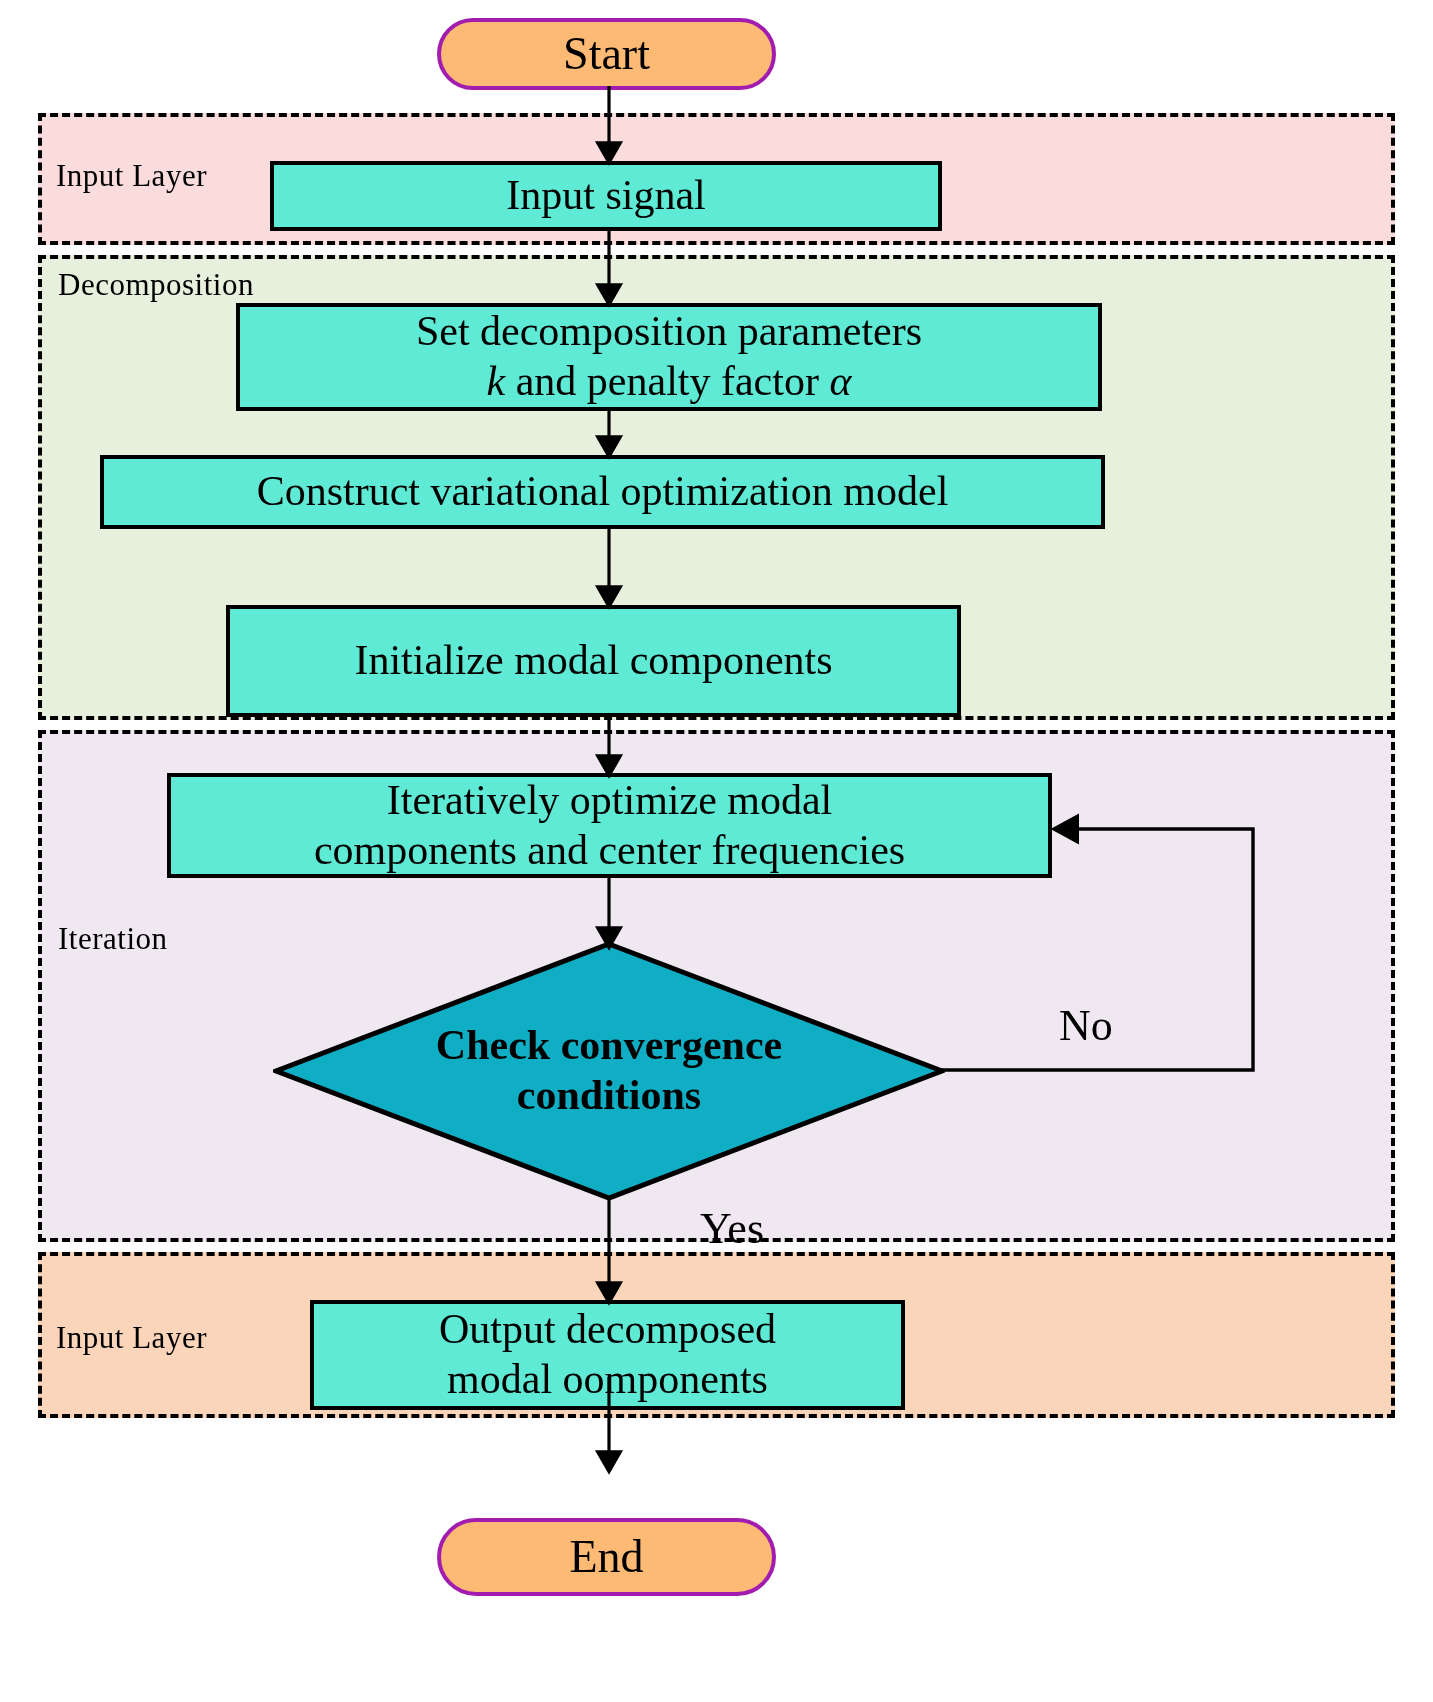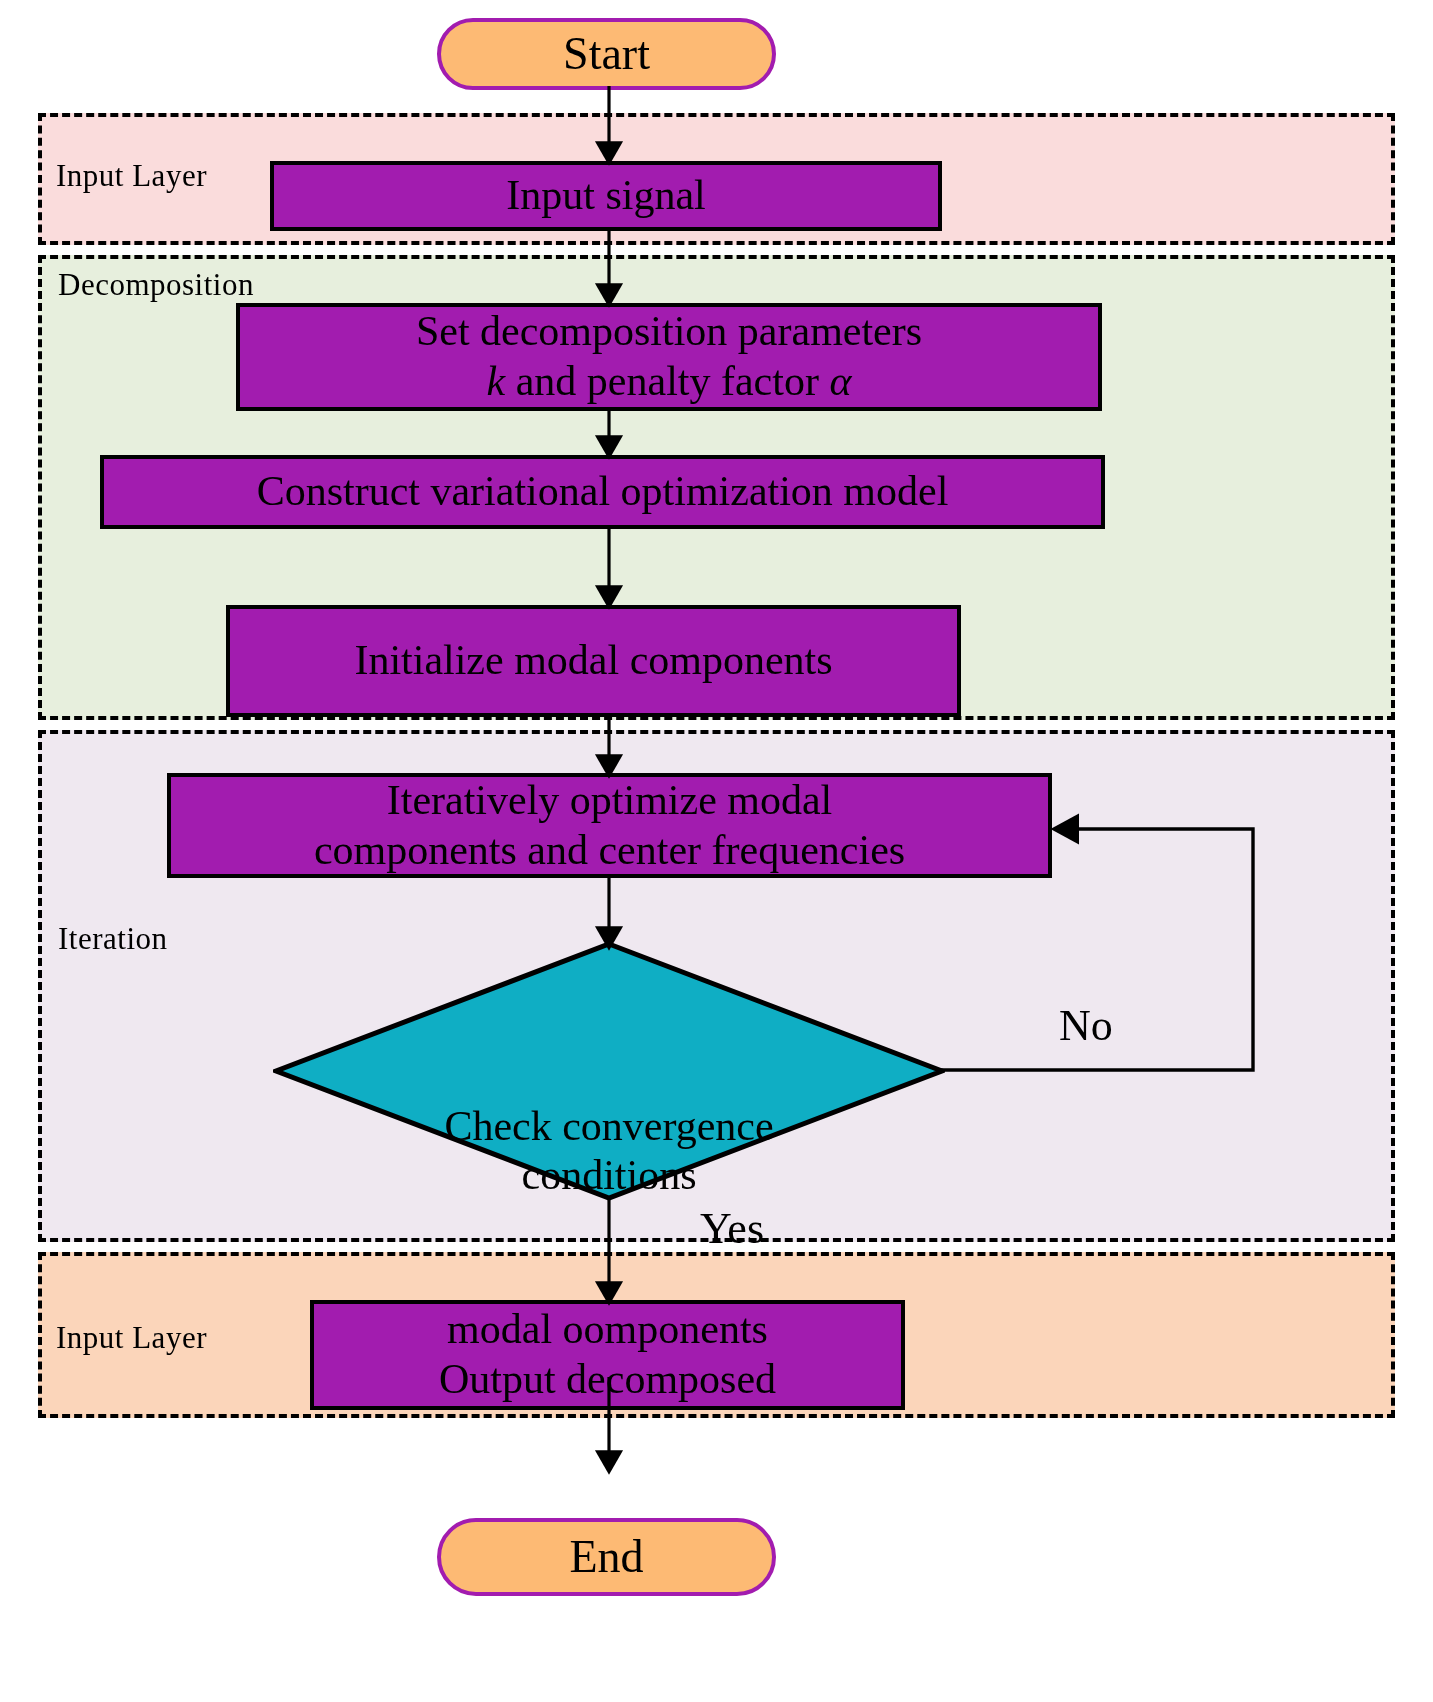--- a/index.html
+++ b/index.html
@@ -46,29 +46,30 @@
     font-family: "Liberation Serif", "DejaVu Serif", serif;
     line-height: 1.18;
   }
   .terminator {
     background: #fdba74;
     border: 4px solid #a21caf;
     border-radius: 58px;
     font-size: 46px;
   }
   .process {
-    background: #a21caf;
+    background: #5eead4;
     border: 4px solid #000000;
     font-size: 42px;
   }
   .decision-wrap {
     position: absolute;
     display: flex;
-    align-items: flex-end;
+    align-items: center;
     justify-content: center;
+    font-weight: bold;
   }
   .decision-shape {
     position: absolute;
     inset: 0;
   }
   .decision-text {
     position: relative;
     z-index: 2;
     text-align: center;
     font-size: 42px;
@@ -177,21 +178,21 @@
     <svg class="decision-shape" viewBox="0 0 672 260" preserveAspectRatio="none" xmlns="http://www.w3.org/2000/svg">
       <polygon points="336,3 669,130 336,257 3,130" fill="#0faec4" stroke="#000000" stroke-width="5"></polygon>
     </svg>
     <div class="decision-text">
       <div>Check convergence</div>
       <div>conditions</div>
     </div>
   </div>
 
   <div class="node process" style="left:310px; top:1300px; width:595px; height:110px; flex-direction:column;">
+    <span>Output decomposed</span>
     <span>modal oomponents</span>
-    <span>Output decomposed</span>
   </div>
 
   <div class="node terminator" style="left:437px; top:1470px; width:339px; height:78px;margin-top:48px;">
     <span>End</span>
   </div>
 
 </div>
 
 </body></html>

